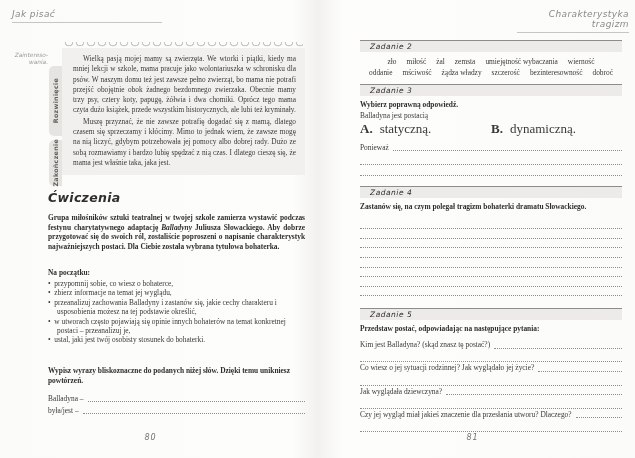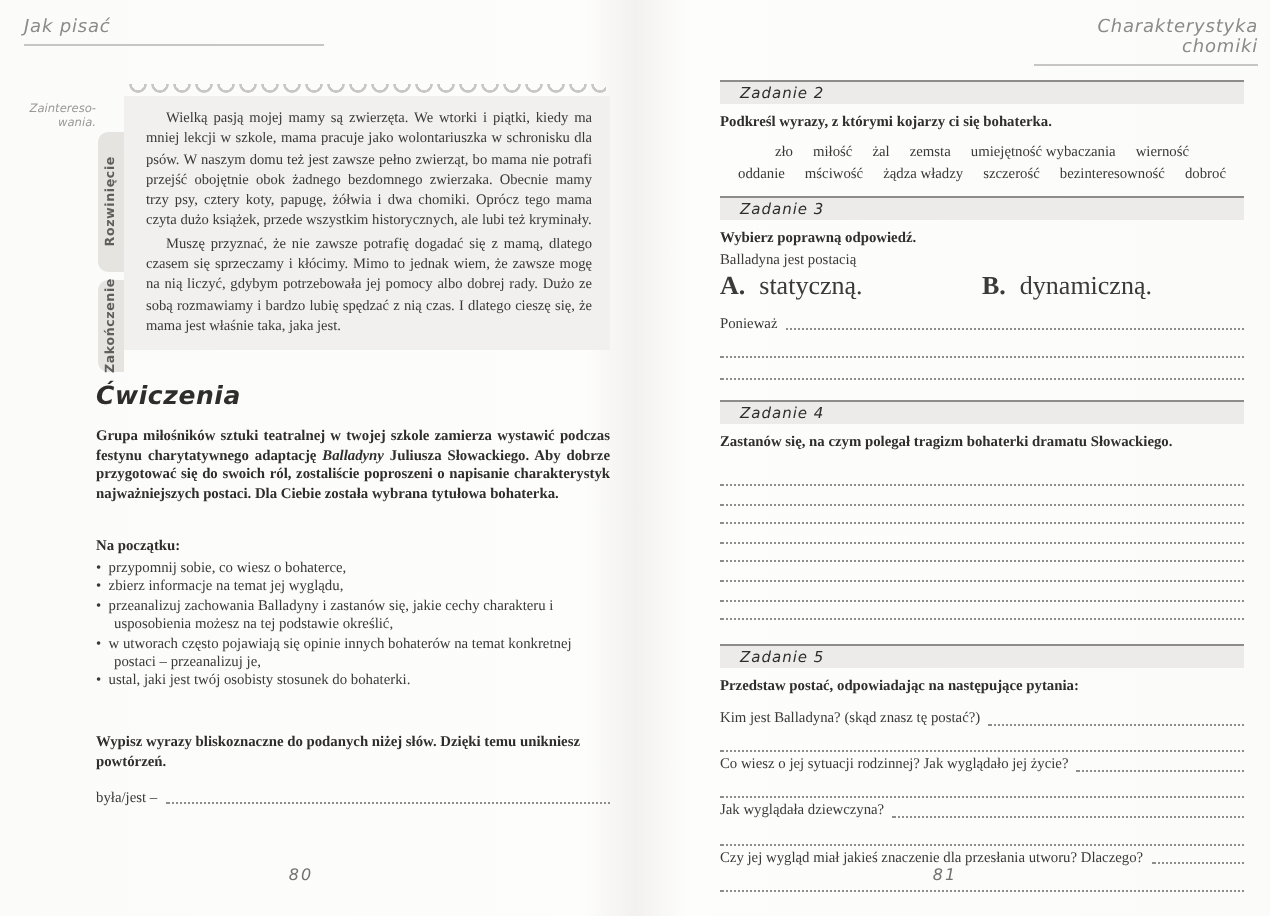--- a/index.html
+++ b/index.html
@@ -124,37 +124,40 @@
       <li>przypomnij sobie, co wiesz o bohaterce,</li>
       <li>zbierz informacje na temat jej wyglądu,</li>
       <li>przeanalizuj zachowania Balladyny i zastanów się, jakie cechy charakteru i usposobienia możesz na tej podstawie określić,</li>
       <li>w utworach często pojawiają się opinie innych bohaterów na temat konkretnej postaci – przeanalizuj je,</li>
       <li>ustal, jaki jest twój osobisty stosunek do bohaterki.</li>
     </ul>
 
     <p class="prompt bold t1-prompt">Wypisz wyrazy bliskoznaczne do podanych niżej słów. Dzięki temu unikniesz powtórzeń.</p>
     <div class="t1-lines">
       <div class="fill-row">
+        <span>Balladyna –</span>
+        <span class="dotfill"></span>
+      </div>
+      <div class="fill-row">
         <span>była/jest –</span>
         <span class="dotfill"></span>
       </div>
     </div>
 
     <div class="page-number">80</div>
   </div>
 
   <div class="page page-right">
-    <div class="running right">Charakterystyka chomiki</div>
+    <div class="running right">Charakterystyka tragizm</div>
 
     <div class="rcol">
 
       <div class="task-bar">
         <span class="task-label">Zadanie 2</span>
       </div>
-      <p class="prompt bold">Podkreśl wyrazy, z którymi kojarzy ci się bohaterka.</p>
       <div class="words">
         <span>zło</span><span>miłość</span><span>żal</span><span>zemsta</span><span>umiejętność wybaczania</span><span>wierność</span>
         <div>
         <span>oddanie</span><span>mściwość</span><span>żądza władzy</span><span>szczerość</span><span>bezinteresowność</span><span>dobroć</span>
         </div>
       </div>
 
       <div class="task-bar">
         <span class="task-label">Zadanie 3</span>
       </div>

